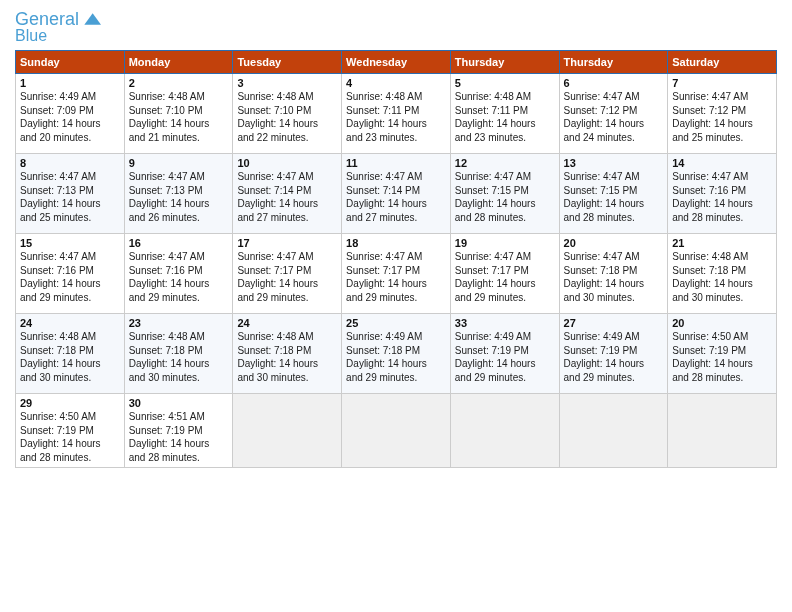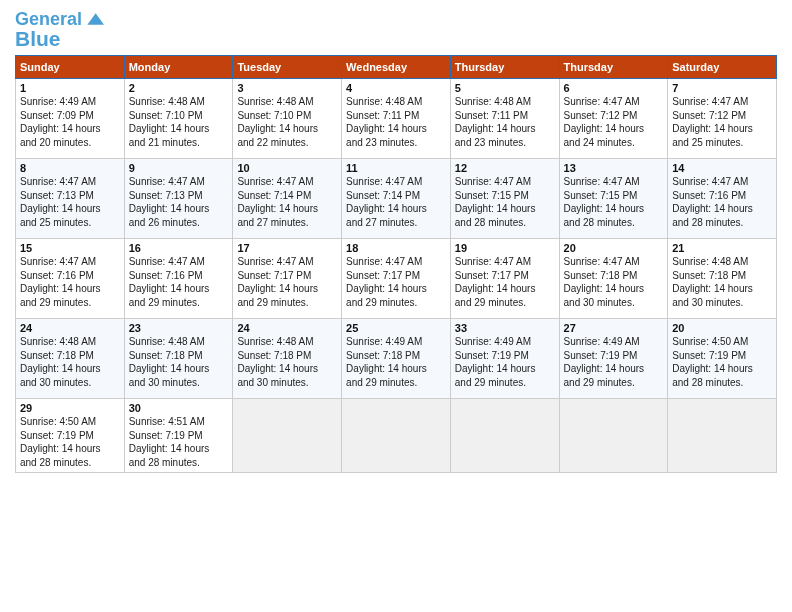--- a/index.html
+++ b/index.html
@@ -22,21 +22,21 @@
       justify-content: space-between;
       margin-bottom: 6px;
     }
     .logo {
       display: flex;
       flex-direction: column;
       align-items: flex-start;
     }
     .logo-text {
       font-size: 18px;
-      font-weight: bold;
+      font-weight: normal;
       color: #1a4a7a;
       line-height: 1;
       text-align: center;
     }
     .logo-text span {
       color: #4a9fd4;
     }
     .logo-icon {
       width: 20px;
       height: 12px;
@@ -111,21 +111,21 @@
   <div class="header">
     <div class="logo">
       <div class="logo-wrapper">
         <span class="logo-text">
           <span>General</span>
         </span>
         <svg class="logo-icon" viewBox="0 0 24 14">
           <polygon points="4,14 14,0 24,14" fill="#4a9fd4"></polygon>
         </svg>
       </div>
-      <span class="logo-text" style="color:#4a9fd4; font-size:21px;">Blue</span>
+      <span class="logo-text" style="color:#4a9fd4; font-size:16px;">Blue</span>
     </div>
     <div class="title-block">
       <div class="month-title"></div>
       <div class="subtitle"></div>
     </div>
   </div>
 
   <table class="calendar">
     <thead>
       <tr>

